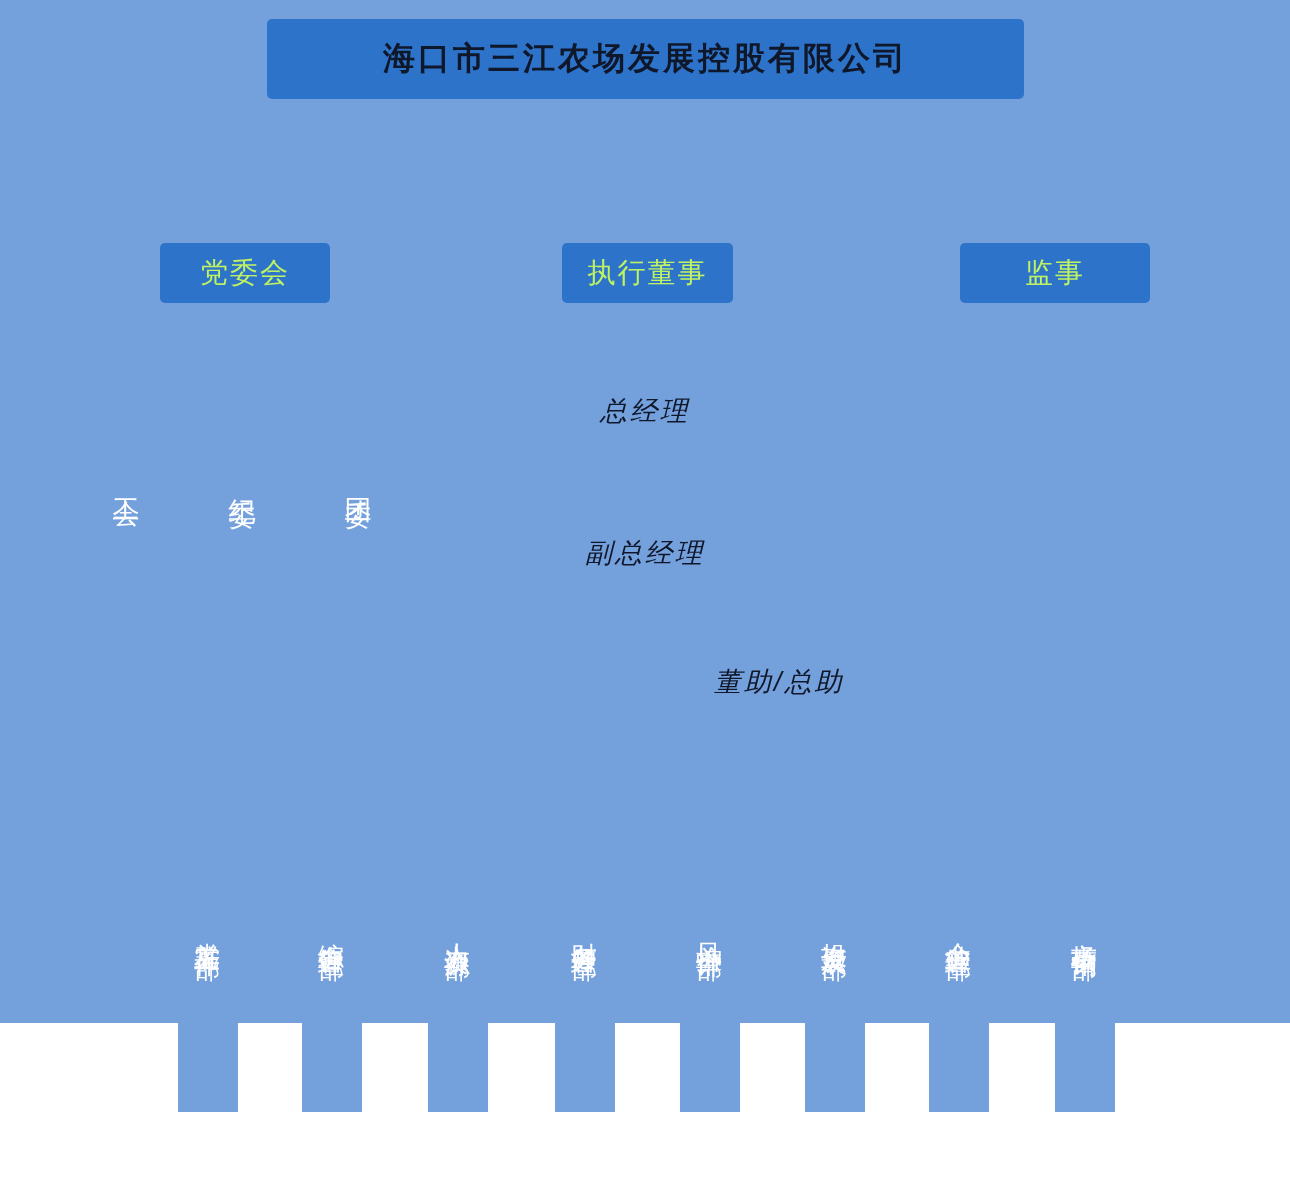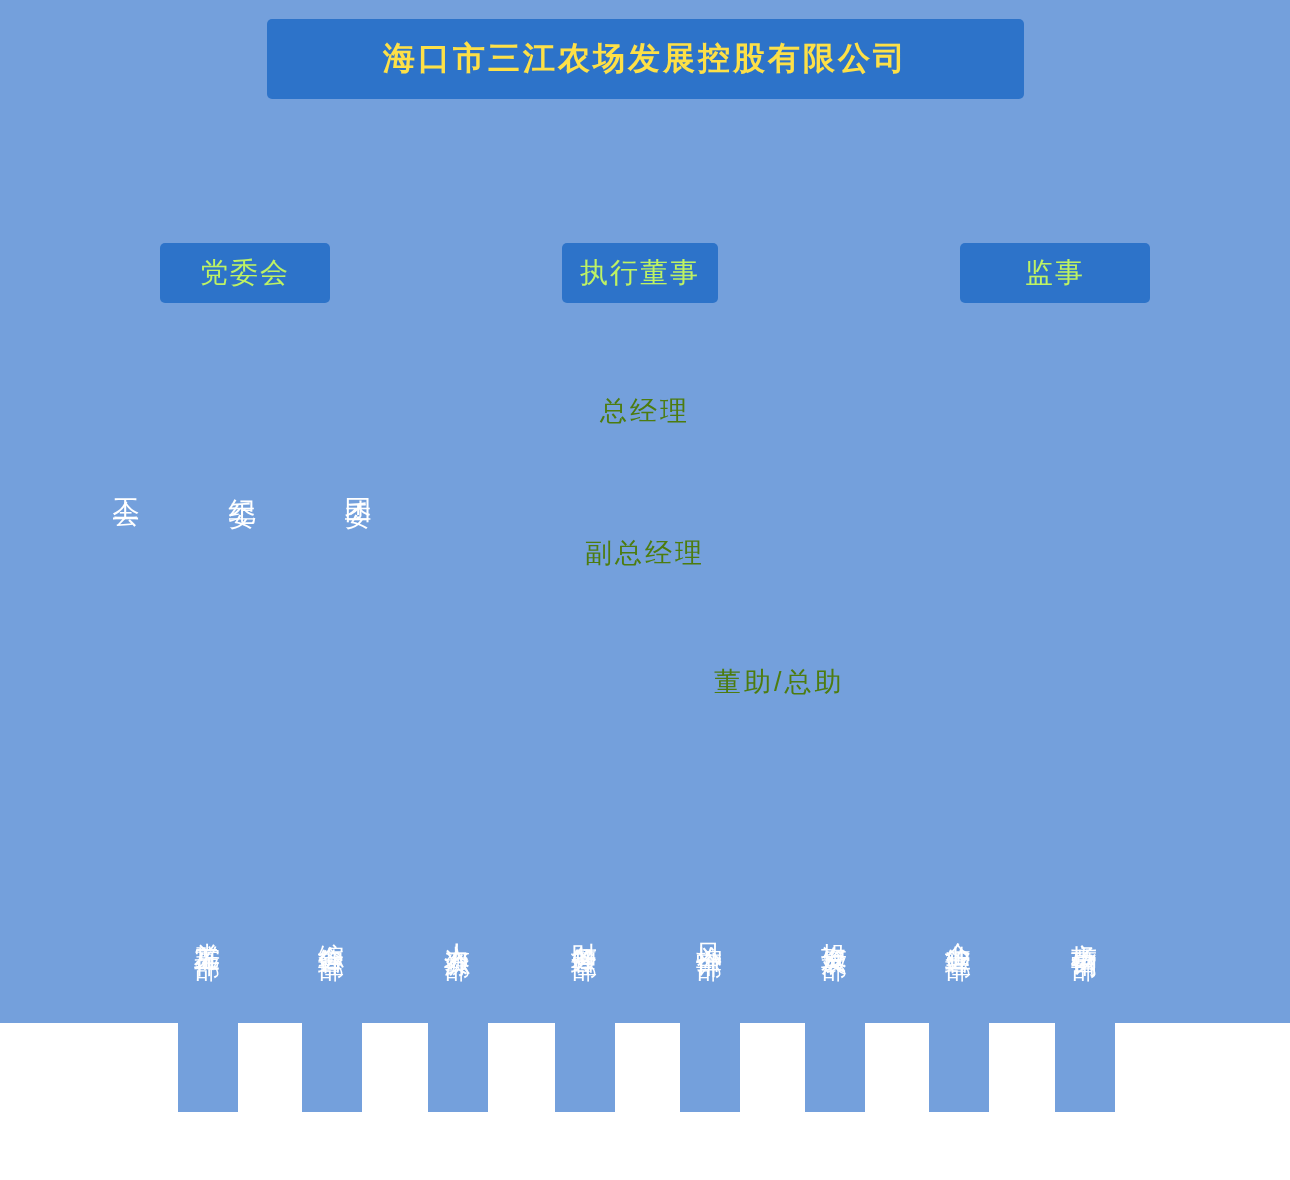--- a/index.html
+++ b/index.html
@@ -31,21 +31,21 @@
     top: 19px;
     width: 757px;
     height: 80px;
     background: var(--box-blue, #2d73c9);
     border-radius: 5px;
     display: flex;
     align-items: center;
     justify-content: center;
   }
   .title-box .title-text {
-    color: #fde047;
+    color: #0f172a;
     font-size: 32px;
     font-weight: 700;
     letter-spacing: 3px;
     white-space: nowrap;
   }
   
   .gov-box {
     position: absolute;
     top: 243px;
     height: 60px;
@@ -54,21 +54,21 @@
     display: flex;
     align-items: center;
     justify-content: center;
     color: #bef264;
     font-size: 28px;
     font-weight: 500;
     letter-spacing: 2px;
     white-space: nowrap;
   }
   .gov-party      { left: 160px; width: 170px; }
-  .gov-exec       { left: 562px; width: 156px; }
+  .gov-exec       { left: 562px; width: 171px; }
   .gov-supervisor { left: 960px; width: 190px; }
 
   
   .vlabel {
     position: absolute;
     top: 477px;
     width: 30px;
     color: #ffffff;
     font-size: 27px;
     letter-spacing: 2px;
@@ -78,24 +78,25 @@
     justify-content: center;
     white-space: nowrap;
   }
   .vlabel-union      { left: 114px; }
   .vlabel-discipline { left: 230px; }
   .vlabel-youth      { left: 346px; }
 
   
   .mlabel {
     position: absolute;
-    color: #4d7c0f;
+    color: #0f172a;
     font-size: 27px;
     letter-spacing: 3px;
     white-space: nowrap;
+    font-style: italic;
   }
   .mlabel-gm   { left: 600px; top: 393px; }
   .mlabel-dgm  { left: 585px; top: 535px; }
   .mlabel-asst { left: 714px; top: 664px; }
 
   
   .dept {
     position: absolute;
     top: 920px;
     width: 60px;

